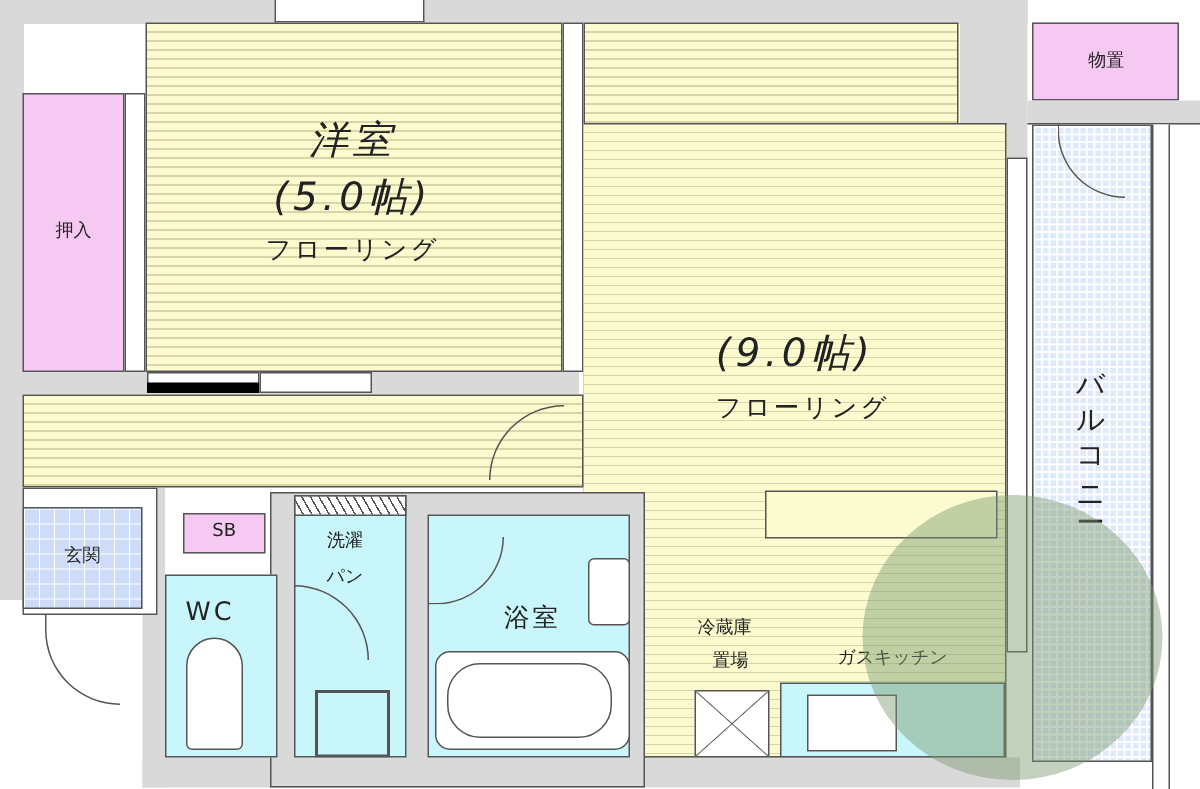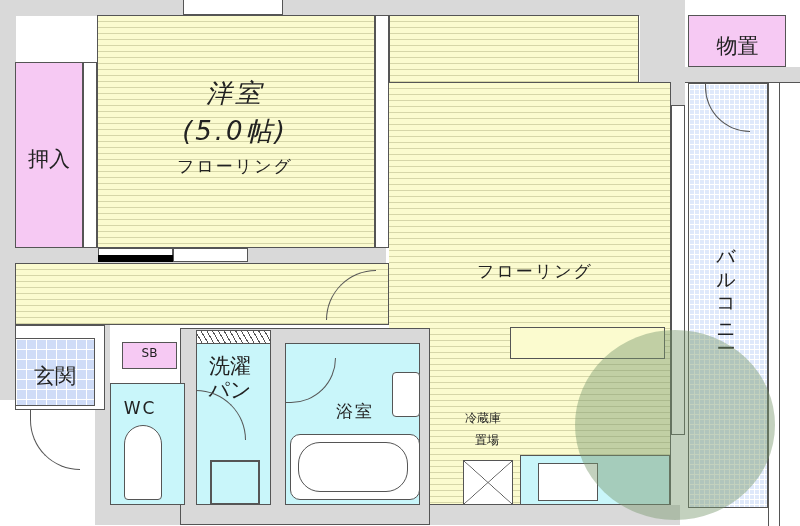--- a/index.html
+++ b/index.html
@@ -8,21 +8,21 @@
   .wall { background:#d9d9d9; }
   .floor { background-color:#fbfbcf; background-image:repeating-linear-gradient(to bottom, transparent 0px, transparent 5px, #d6d6a8 5px, #d6d6a8 6px); border:1px solid #555; }
   .pink { background:#f6c9f3; border:1px solid #555; }
   .wet { background:#c9f6fa; border:1px solid #555; }
   .tile { background-color:#dfe9fb; background-image:linear-gradient(#ffffff 1px, transparent 1px), linear-gradient(90deg, #ffffff 1px, transparent 1px); background-size:5px 5px; border:1px solid #555; }
   .tile-big { background-color:#cfdcf7; background-image:linear-gradient(#ffffff 1px, transparent 1px), linear-gradient(90deg, #ffffff 1px, transparent 1px); background-size:10px 10px; border:1px solid #555; }
   .win { background:#ffffff; border:1px solid #555; }
   .lbl { position:absolute; white-space:nowrap; text-align:center; color:#222; }
   .big { font-size:26px; letter-spacing:3px;font-style:italic; }
   .mid { font-size:17px; letter-spacing:2px; }
-  .sm { font-size:21px; }
+  .sm { font-size:12px; }
   .xs { font-size:12px; }
   .vert { writing-mode:vertical-rl; font-size:19px; letter-spacing:4px; }
 </style>
 </head>
 <body>
 
 <div id="plan">
 
   <div class="abs wall" style="left:0;top:0;width:685px;height:16px;"></div>
   <div class="abs wall" style="left:0;top:0;width:16px;height:400px;"></div>
@@ -41,20 +41,21 @@
   <div class="abs win" style="left:375px;top:15px;width:14px;height:233px;"></div>
   <div class="lbl big" style="left:180px;top:76px;width:110px;">洋室</div>
   <div class="lbl big" style="left:150px;top:114px;width:170px;">(5.0帖)</div>
   <div class="lbl mid" style="left:140px;top:155px;width:190px;">フローリング</div>
   <div class="abs" style="left:98px;top:248px;width:75px;height:14px;border:1px solid #555;background:#fff;"></div>
   <div class="abs" style="left:98px;top:255px;width:75px;height:7px;background:#000;"></div>
   <div class="abs win" style="left:173px;top:248px;width:75px;height:14px;"></div>
 
   <div class="abs floor" style="left:389px;top:15px;width:250px;height:490px;"></div>
   <div class="abs floor" style="left:389px;top:82px;width:282px;height:423px;border-left:none;"></div>
+  <div class="lbl big" style="left:450px;top:218px;width:160px;">(9.0帖)</div>
   <div class="lbl mid" style="left:440px;top:260px;width:190px;">フローリング</div>
   <div class="abs" style="left:510px;top:327px;width:155px;height:32px;border:1px solid #555;background:#fbfbcf;"></div>
 
   <div class="abs floor" style="left:15px;top:263px;width:374px;height:62px;"></div>
   <div class="abs" style="left:326px;top:270px;width:50px;height:50px;border:1px solid #555;border-right:none;border-bottom:none;border-radius:50px 0 0 0;"></div>
 
   <div class="abs" style="left:15px;top:325px;width:90px;height:85px;background:#fff;border:1px solid #555;"></div>
   <div class="abs tile-big" style="left:15px;top:338px;width:80px;height:68px;"></div>
   <div class="lbl sm" style="left:25px;top:362px;width:60px;">玄関</div>
   <div class="abs" style="left:30px;top:410px;width:50px;height:60px;border:1px solid #555;border-top:none;border-right:none;border-radius:0 0 0 50px;"></div>
@@ -78,20 +79,21 @@
   <div class="abs wet" style="left:285px;top:343px;width:135px;height:162px;"></div>
   <div class="lbl mid" style="left:325px;top:400px;width:60px;">浴室</div>
   <div class="abs" style="left:290px;top:434px;width:130px;height:66px;background:#fff;border:1px solid #555;border-radius:10px;"></div>
   <div class="abs" style="left:298px;top:442px;width:110px;height:50px;border:1px solid #555;border-radius:22px;"></div>
   <div class="abs" style="left:392px;top:372px;width:28px;height:45px;background:#fff;border:1px solid #555;border-radius:4px;"></div>
   <div class="abs" style="left:286px;top:358px;width:50px;height:45px;border:1px solid #555;border-left:none;border-top:none;border-radius:0 0 50px 0;"></div>
 
   <div class="lbl xs" style="left:448px;top:410px;width:70px;font-family:Liberation Mono, monospace;">冷蔵庫</div>
   <div class="lbl xs" style="left:452px;top:432px;width:70px;">置場</div>
   <div class="abs" style="left:463px;top:460px;width:50px;height:45px;background:linear-gradient(to top right,transparent 49%,#555 50%,transparent 51%),linear-gradient(to top left,transparent 49%,#555 50%,transparent 51%),#fff;border:1px solid #555;"></div>
+  <div class="lbl sm" style="left:525px;top:430px;width:140px;">ガスキッチン</div>
   <div class="abs wet" style="left:520px;top:455px;width:150px;height:50px;"></div>
   <div class="abs" style="left:538px;top:463px;width:60px;height:38px;background:#fff;border:1px solid #555;"></div>
 
   <div class="abs pink" style="left:688px;top:15px;width:98px;height:52px;"></div>
   <div class="lbl sm" style="left:700px;top:32px;width:75px;">物置</div>
   <div class="abs wall" style="left:685px;top:67px;width:115px;height:16px;border-bottom:1px solid #555;"></div>
 
   <div class="abs tile" style="left:688px;top:83px;width:80px;height:425px;"></div>
   <div class="abs" style="left:768px;top:83px;width:12px;height:443px;border-left:1px solid #555;border-right:1px solid #555;background:#fff;"></div>
   <div class="lbl vert" style="left:714px;top:235px;">バルコニー</div>

